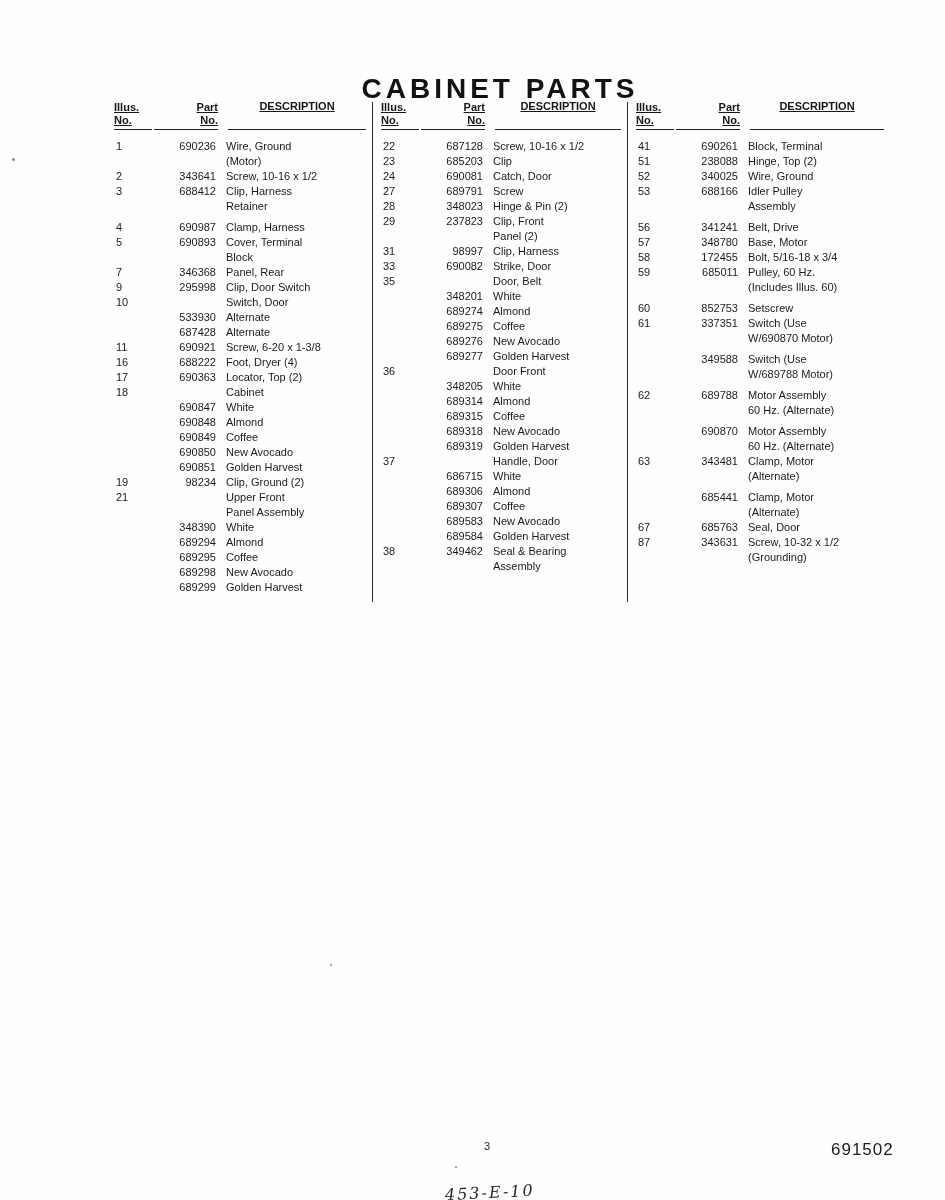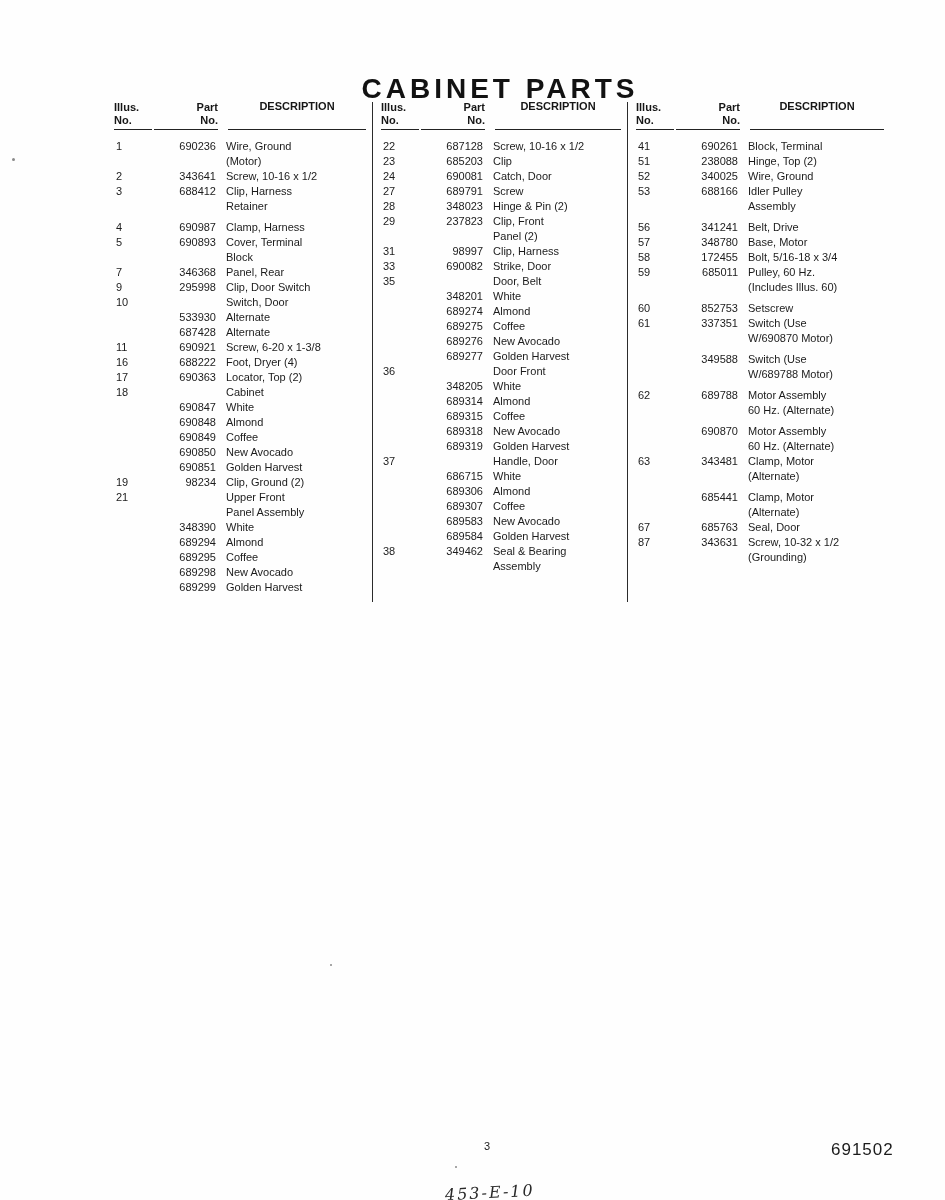--- a/index.html
+++ b/index.html
@@ -29,21 +29,21 @@
   }
   .col { }
   .col.c1 { width:252px; }
   .col.c2 { width:240px; }
   .col.c3 { width:248px; }
   .vdiv {
     width:1px; height:500px; background:#2b2b2b;
     margin:2px 8px 0 6px; flex:0 0 1px;
   }
   .col-head { display:flex; align-items:flex-end; margin-bottom:9px; }
-  .hc { font-weight:bold; font-size:11px; line-height:13px; color:#161616; }
+  .hc { font-weight:bold; font-size:11px; line-height:13px; color:#161616;text-decoration:underline; }
   .h-illus {
     width:38px; border-bottom:1px solid #222; padding-bottom:2px;
   }
   .h-part {
     width:64px; text-align:right; border-bottom:1px solid #222; padding-bottom:2px; margin-left:2px;
   }
   .h-desc {
     flex:1; margin-left:10px; text-align:center;
     border-bottom:1px solid #222; padding-bottom:16px;
   }

